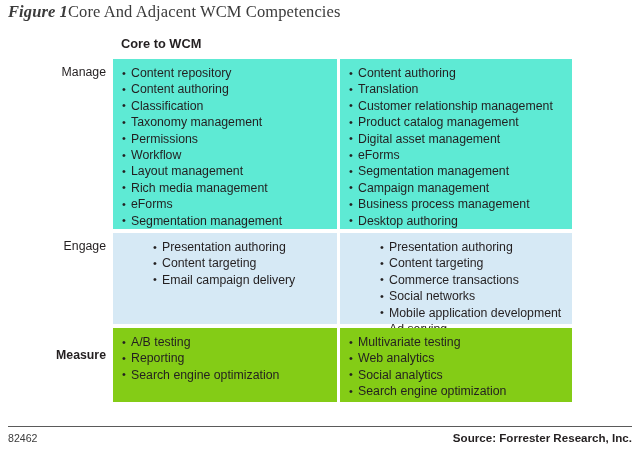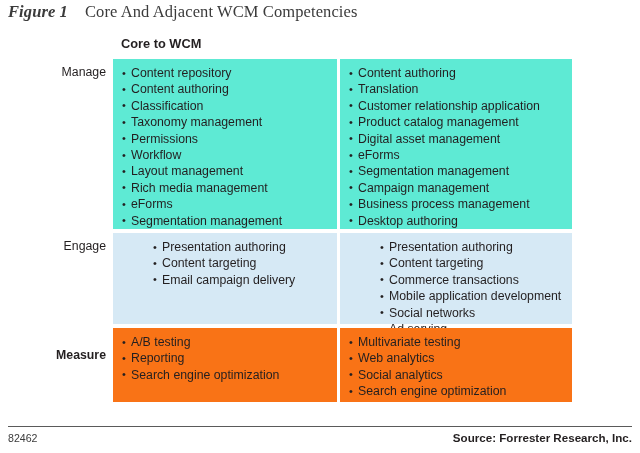--- a/index.html
+++ b/index.html
@@ -28,21 +28,21 @@
     top: 2px;
     font-family: "Liberation Serif", serif;
     font-size: 16.5px;
     color: #3b3b3b;
     white-space: nowrap;
     letter-spacing: 0.1px;
   }
   .fig-title .fig-num {
     font-weight: bold;
     font-style: italic;
-    margin-right: 17px;
+    margin-right: 0;
   }
 
   
   .matrix {
     position: absolute;
     left: 113px;
     top: 59px;
     width: 459px;
   }
   .col-headers {
@@ -71,21 +71,21 @@
   }
   .cell {
     box-sizing: border-box;
     padding: 6px 8px 6px 9px;
   }
   .cell.left  { width: 224px; }
   .cell.right { width: 232px; }
 
   .row-manage  .cell { background: #5eead4; }
   .row-engage  .cell { background: #d6e9f5; }
-  .row-measure .cell { background: #f97316; }
+  .row-measure .cell { background: #84cc16; }
 
   .row-manage  .cell { height: 170px; }
   .row-engage  .cell { height: 91px; padding-left: 40px; }
   .row-measure .cell { height: 74px; }
 
   ul.items {
     margin: 0;
     padding: 0;
     list-style: none;
   }
@@ -179,21 +179,21 @@
           <li>Layout management</li>
           <li>Rich media management</li>
           <li>eForms</li>
           <li>Segmentation management</li>
         </ul>
       </div>
       <div class="cell right">
         <ul class="items">
           <li>Content authoring</li>
           <li>Translation</li>
-          <li>Customer relationship application</li>
+          <li>Customer relationship management</li>
           <li>Product catalog management</li>
           <li>Digital asset management</li>
           <li>eForms</li>
           <li>Segmentation management</li>
           <li>Campaign management</li>
           <li>Business process management</li>
           <li>Desktop authoring</li>
         </ul>
       </div>
     </div>
@@ -204,22 +204,22 @@
           <li>Presentation authoring</li>
           <li>Content targeting</li>
           <li>Email campaign delivery</li>
         </ul>
       </div>
       <div class="cell right">
         <ul class="items">
           <li>Presentation authoring</li>
           <li>Content targeting</li>
           <li>Commerce transactions</li>
+          <li>Social networks</li>
           <li>Mobile application development</li>
-          <li>Social networks</li>
           <li>Ad serving</li>
         </ul>
       </div>
     </div>
 
     <div class="row row-measure">
       <div class="cell left">
         <ul class="items">
           <li>A/B testing</li>
           <li>Reporting</li>

